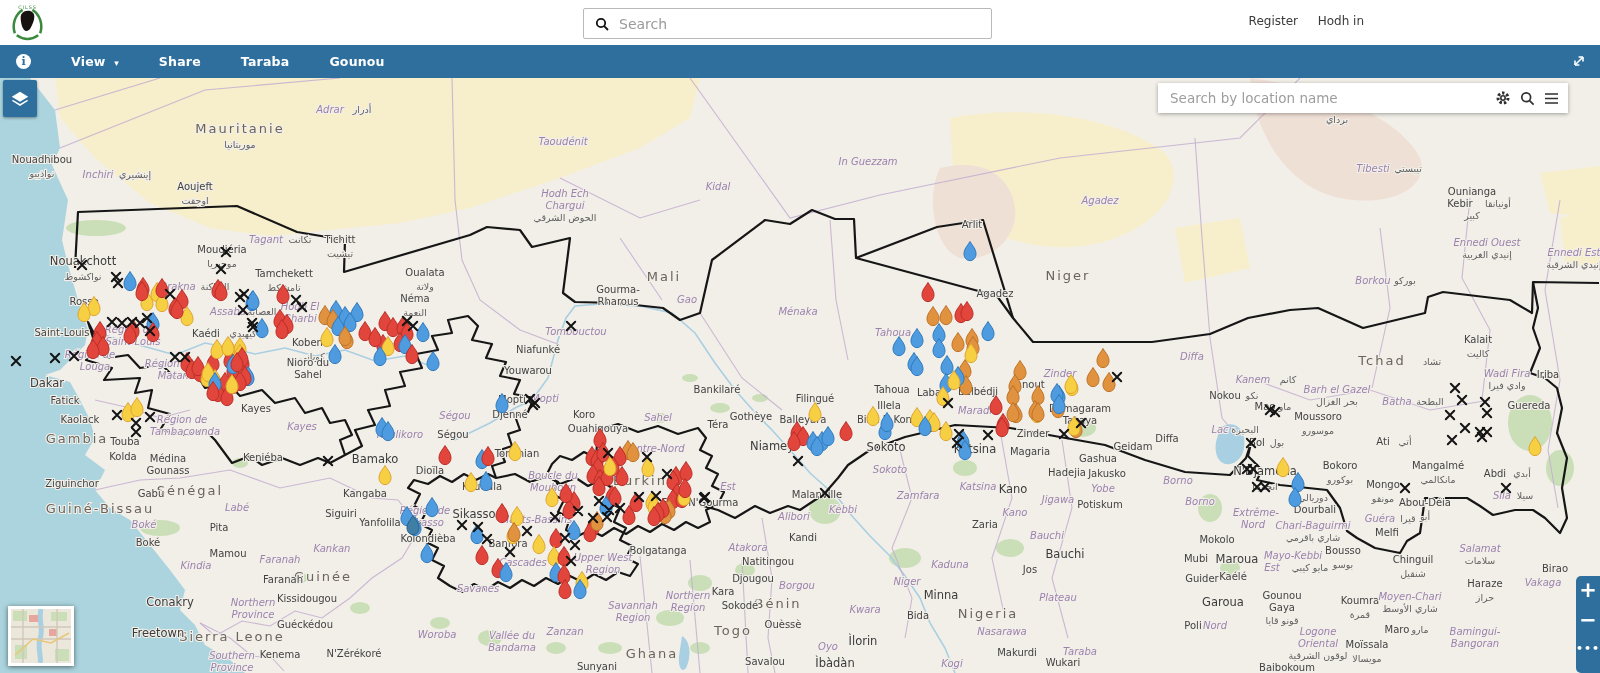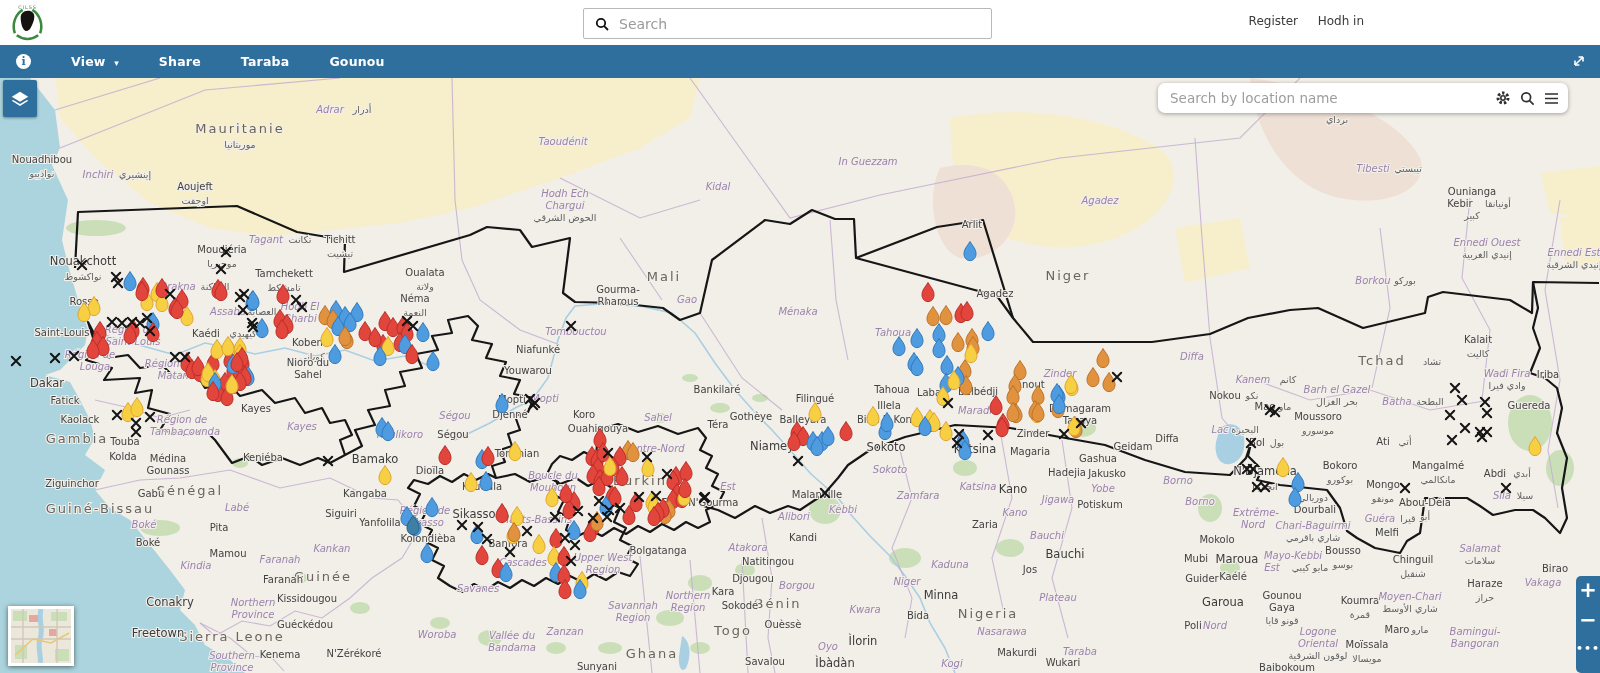--- a/index.html
+++ b/index.html
@@ -29,21 +29,21 @@
   text{paint-order:stroke;stroke:#f2efe9;stroke-width:2.2px;}
   text.c{font-size:13px;fill:#6b645c;letter-spacing:2px;}
   text.b{font-size:11.5px;fill:#3b3b3b;}
   text.t{font-size:10px;fill:#424242;}
   text.r{font-size:10px;font-style:italic;fill:#9b82ad;}
   text.a{font-size:9.5px;fill:#5f5f5f;}
   
   #layers-btn{position:absolute;left:3px;top:2px;width:34px;height:37px;background:#2e6f9e;
     border-radius:2px;display:flex;align-items:center;justify-content:center;cursor:pointer;box-shadow:0 1px 3px rgba(0,0,0,.4);}
   #msearch{position:absolute;left:1158px;top:5px;width:410px;height:30px;background:#fff;
-    box-shadow:0 1px 4px rgba(0,0,0,.35);display:flex;align-items:center;border-radius:7px;}
+    box-shadow:0 1px 4px rgba(0,0,0,.35);display:flex;align-items:center;border-radius:0;}
   #msearch input{border:none;outline:none;flex:1;font-size:13.5px;color:#333;margin-left:10px;
     font-family:"DejaVu Sans",sans-serif;background:transparent;}
   #msearch input::placeholder{color:#9d9d9d;}
   #msearch .mic{margin-right:9px;cursor:pointer;flex:0 0 auto;}
   #minimap{position:absolute;left:8px;bottom:7px;width:60px;height:54px;border:3px solid #fff;
     box-shadow:0 1px 5px rgba(0,0,0,.55);background:#e9e5da;}
   #zoombox{position:absolute;right:0;bottom:0;width:24px;height:97px;background:#2e6f9e;
     border-radius:5px 0 0 5px;color:#fff;text-align:center;}
   .zbtn{height:30px;line-height:28px;font-size:21px;font-weight:bold;cursor:pointer;}
   #zdots{margin-top:6px;letter-spacing:1px;font-size:11px;font-weight:bold;cursor:pointer;}

